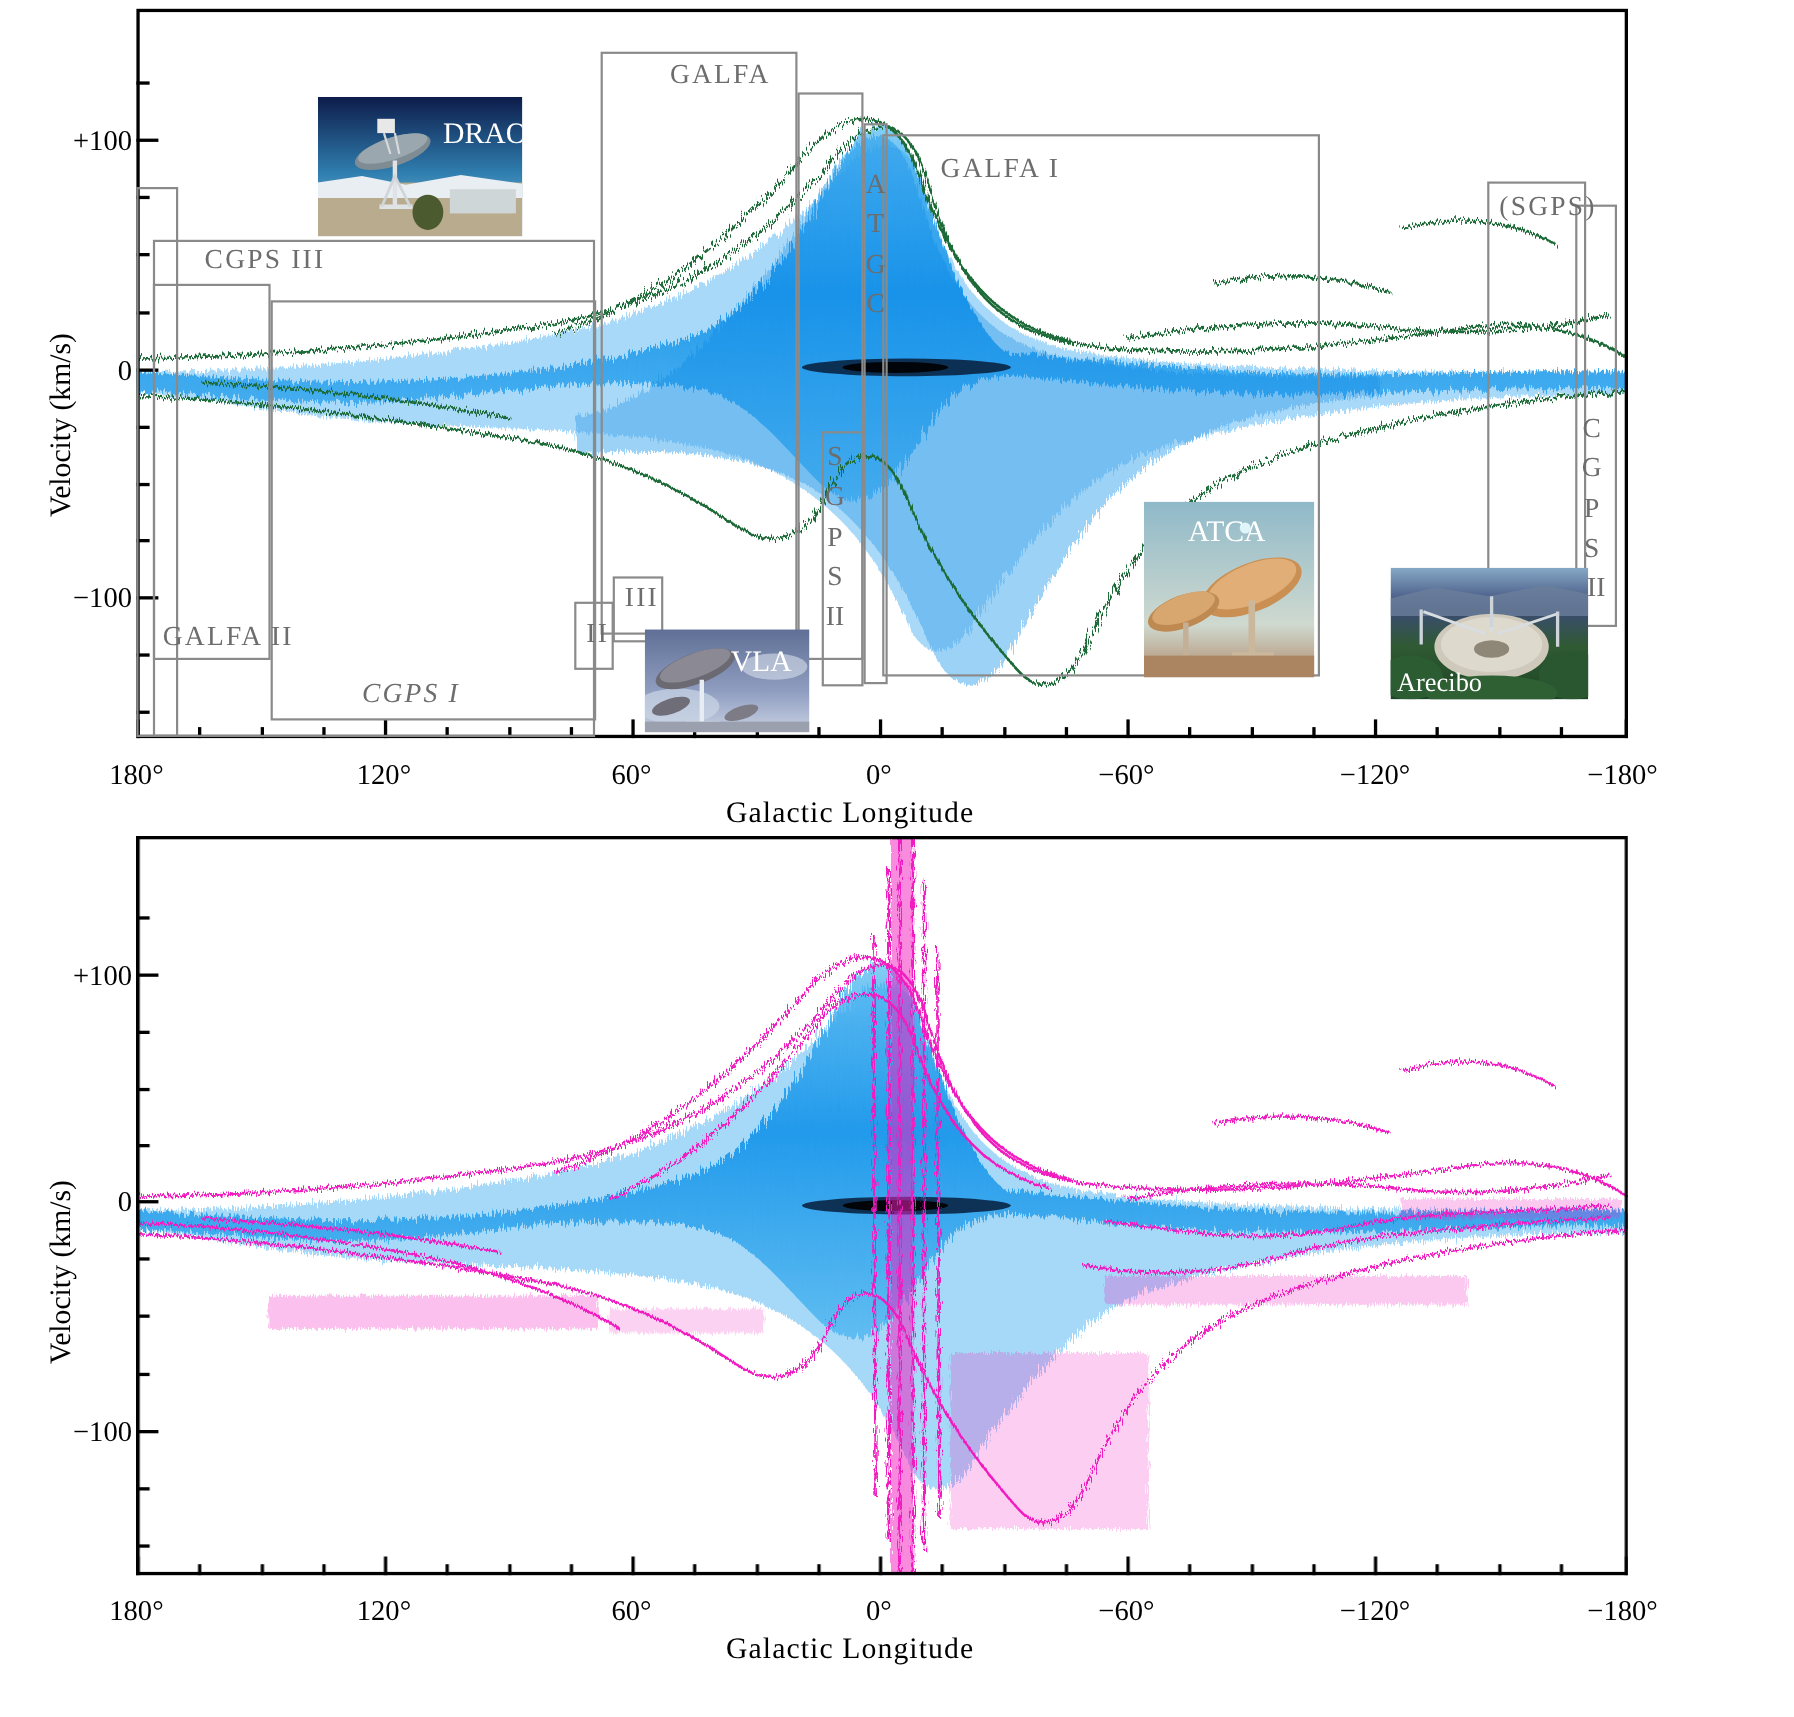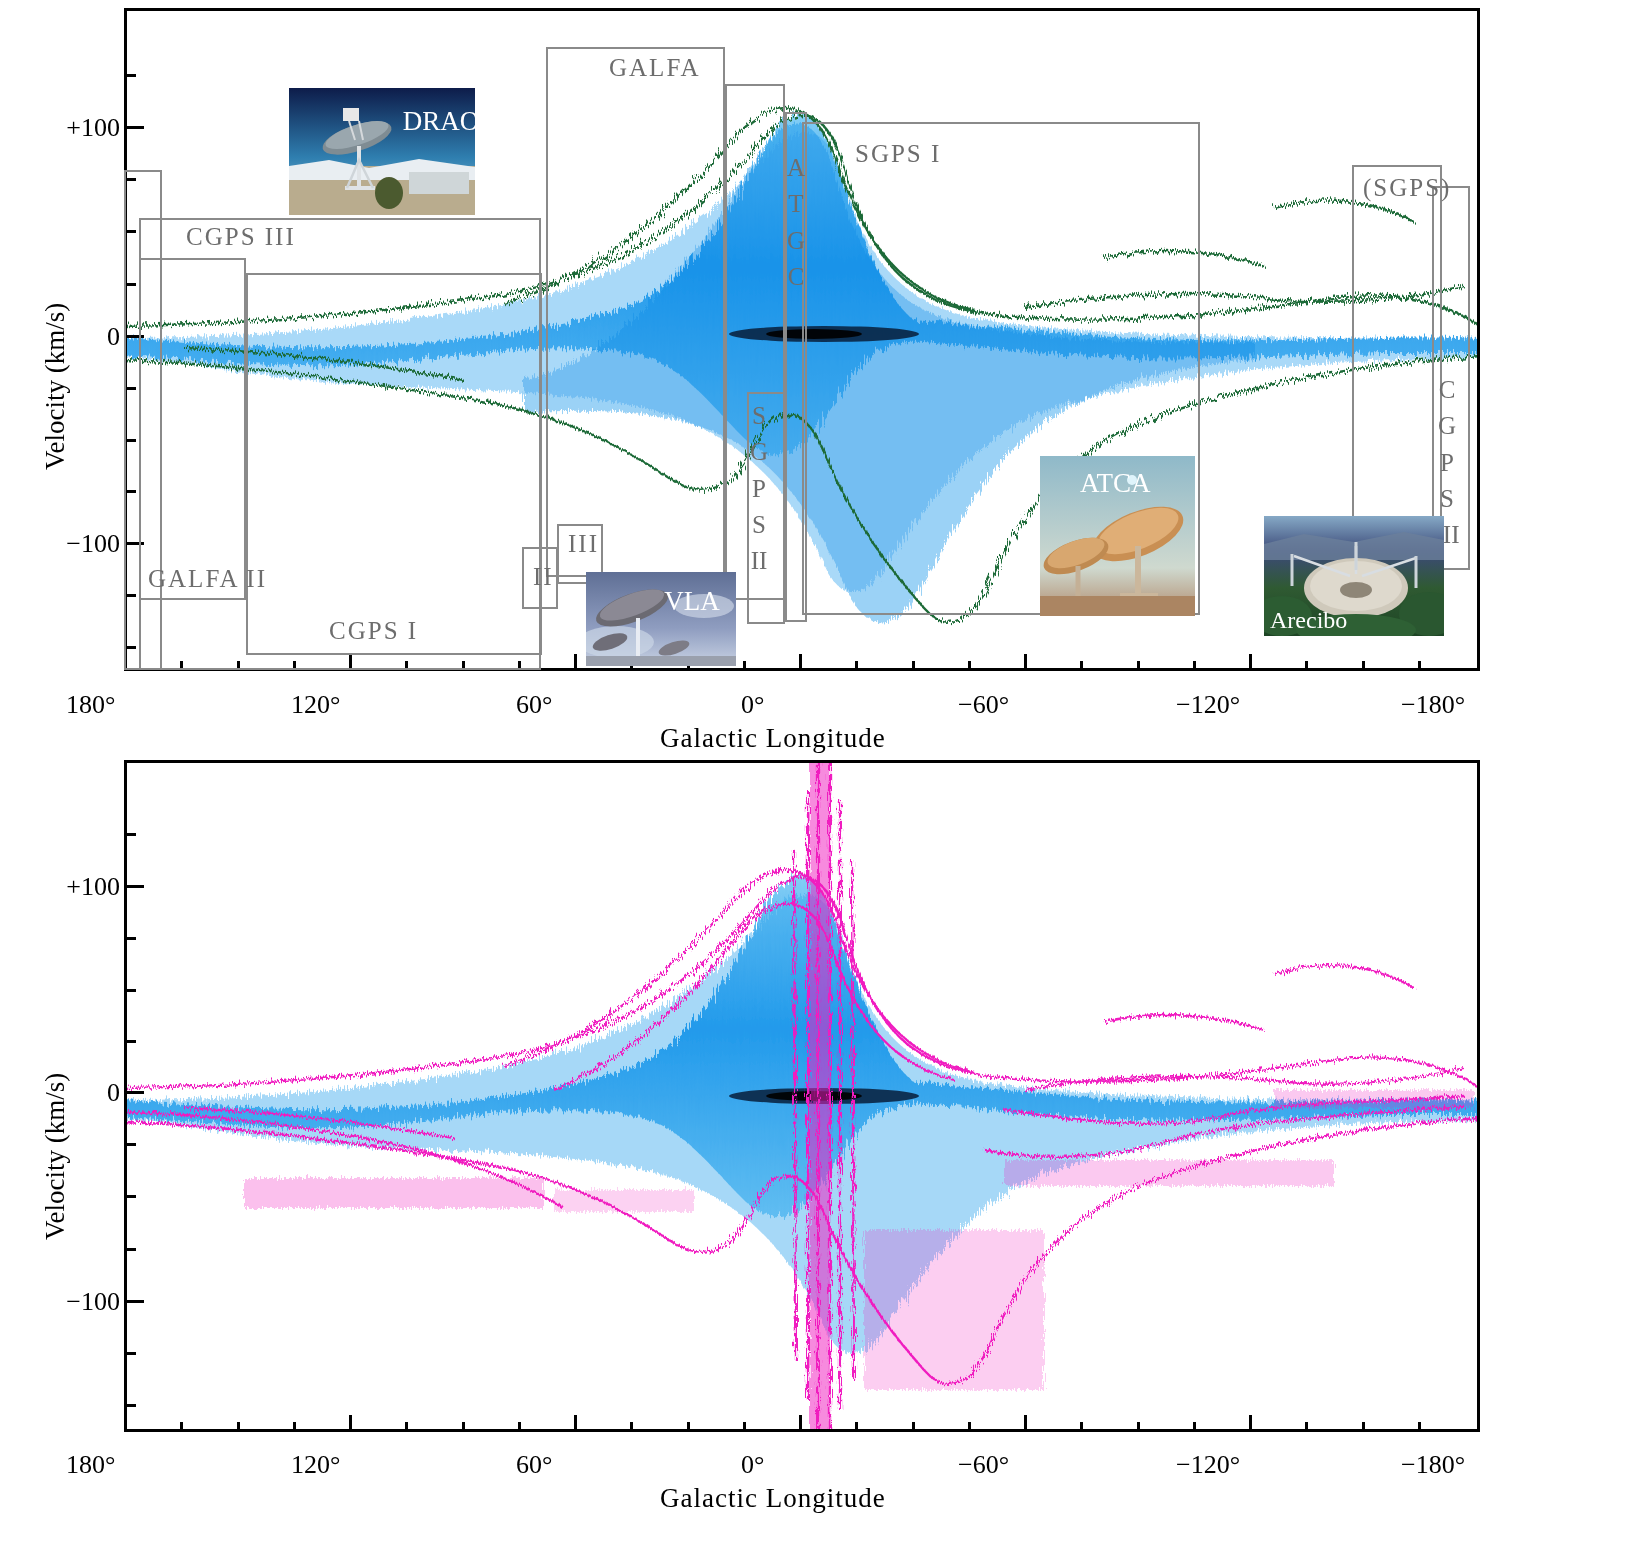--- a/index.html
+++ b/index.html
@@ -7,21 +7,21 @@
        font-family:"Liberation Serif", serif; color:#000;}
 
   .panel{position:absolute;}
 
   
   .frame{position:absolute;border:3px solid #000;box-sizing:border-box;background:transparent;}
 
   .axis-label{position:absolute;font-size:27px;letter-spacing:1px;white-space:nowrap;}
   .ytitle{position:absolute;font-size:27px;white-space:nowrap;
           transform-origin:0 0;transform:rotate(-90deg);}
-  .ticklab{position:absolute;font-size:26px;white-space:nowrap;}
+  .ticklab{position:absolute;font-size:26px;white-space:nowrap;text-align:center;}
 
   .tick{position:absolute;background:#000;}
 
   
   .cbox{position:absolute;border:2px solid #8a8a8a;box-sizing:border-box;background:transparent;}
   .clab{position:absolute;font-size:25px;color:#6d6d6d;letter-spacing:2px;white-space:nowrap;}
   .clab-v{position:absolute;font-size:25px;color:#6d6d6d;white-space:nowrap;
           text-align:center;line-height:1.45;}
 
   
@@ -167,23 +167,23 @@
   <div class="cbox" style="left:522px;top:547px;width:36px;height:62px;"></div>
   <div class="cbox" style="left:725px;top:84px;width:60px;height:516px;"></div>
   <div class="cbox" style="left:747px;top:392px;width:38px;height:232px;"></div>
   <div class="cbox" style="left:785px;top:112px;width:22px;height:510px;"></div>
   <div class="cbox" style="left:802px;top:122px;width:398px;height:493px;"></div>
   <div class="cbox" style="left:1352px;top:165px;width:90px;height:400px;"></div>
   <div class="cbox" style="left:1432px;top:186px;width:38px;height:384px;"></div>
 
   <div class="clab" style="left:186px;top:223px;">CGPS  III</div>
   <div class="clab" style="left:148px;top:565px;">GALFA  II</div>
-  <div class="clab" style="left:329px;top:617px;">CGPS  I</div>
+  <div class="clab" style="left:329px;top:617px;font-style:italic;">CGPS  I</div>
   <div class="clab" style="left:609px;top:54px;">GALFA</div>
-  <div class="clab" style="left:855px;top:140px;">SGPS  I</div>
+  <div class="clab" style="left:855px;top:140px;">GALFA  I</div>
   <div class="clab" style="left:1363px;top:174px;">(SGPS)</div>
   <div class="clab" style="left:533px;top:563px;">II</div>
   <div class="clab" style="left:568px;top:530px;">III</div>
 
   <div class="clab-v" style="left:783px;top:150px;width:26px;">A<br>T<br>G<br>C</div>
   <div class="clab-v" style="left:746px;top:398px;width:26px;">S<br>G<br>P<br>S<br>II</div>
   <div class="clab-v" style="left:1434px;top:372px;width:26px;">C<br>G<br>P<br>S<br>III</div>
 
   <div class="inset" style="left:289px;top:88px;width:186px;height:127px;">
     <svg width="186" height="127" viewBox="0 0 186 127">

